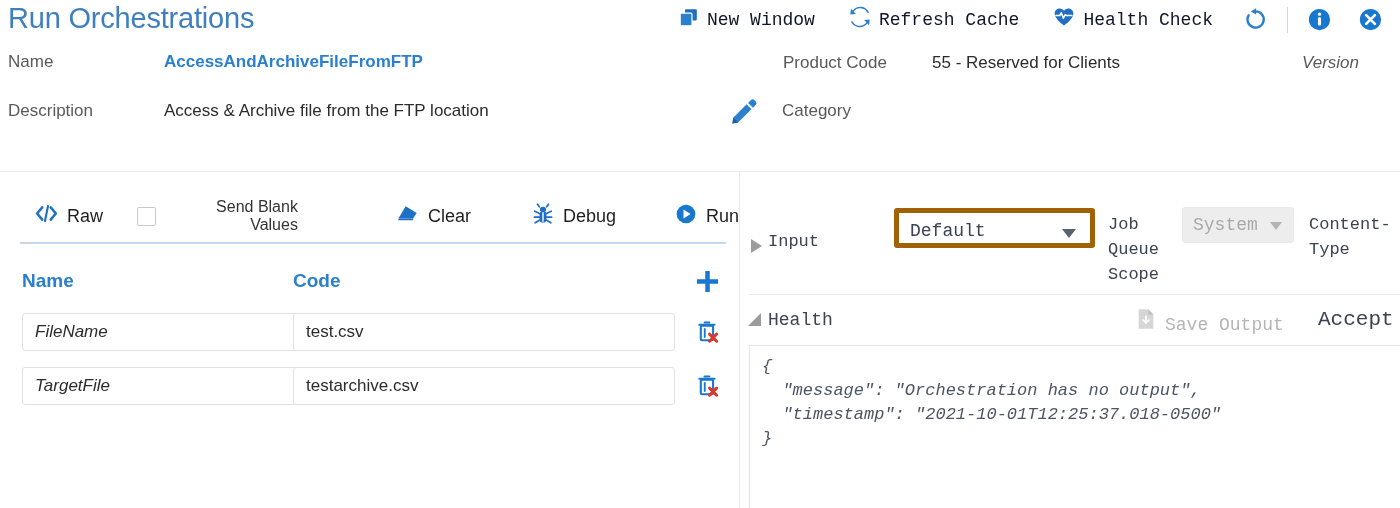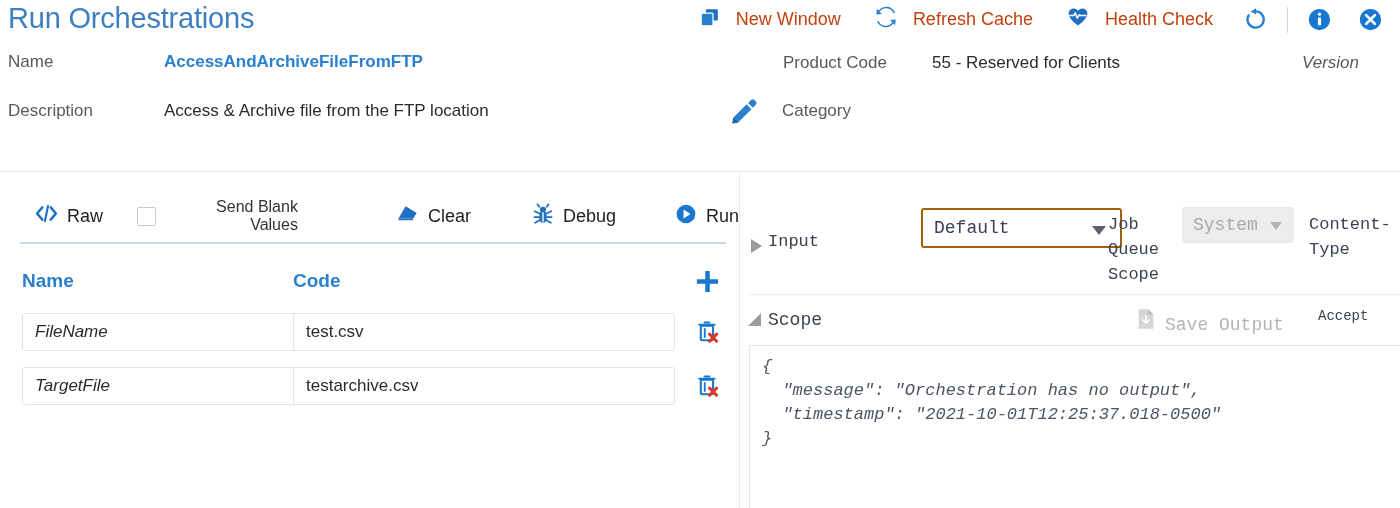--- a/index.html
+++ b/index.html
@@ -62,23 +62,23 @@
     font-size: 17px; color: #595959; white-space: nowrap;
   }
   .edit-pencil { position: absolute; left: 729px; top: 97px; }
 
   
   .top-actions {
     position: absolute; right: 4px; top: 6px;
     display: flex; align-items: center; gap: 0px;
   }
   .tact {
-    display: flex; align-items: center; gap: 16px;
-    font-size: 18px; color: #c2410c; cursor: pointer;
-    padding: 0 17px; white-space: nowrap;
+    display: flex; align-items: center; gap: 8px;
+    font-size: 18px; color: #0f172a; cursor: pointer;
+    padding: 0 17px; white-space: nowrap; font-family: Liberation Mono, monospace;
   }
   .tact-icononly { padding: 0 13px; cursor: pointer; display:flex; align-items:center;}
   .vdiv { width: 1px; height: 26px; background: #d8d8d8; margin: 0 6px; }
 
   .hdr-rule {
     position: absolute; left: 0; top: 171px; width: 1400px;
     height: 1px; background: #e9e9e9;
   }
 
   
@@ -153,22 +153,22 @@
     font-size: 17px; color: #3b4252; font-family: "Liberation Mono", monospace;
   }
   .lbl-jobqueue {
     position: absolute; left: 92px; top: 26px; width: 60px;
     font-size: 17px; color: #3b4252; line-height: 25px;
     text-align: left; font-family: "Liberation Mono", monospace;
   }
   .sel-jobqueue {
     position: absolute; left: 154px; top: 22px;
     width: 201px; height: 40px;
-    border: 2px solid #a16207; border-radius: 3px; background: #fff;
-    box-sizing: border-box; cursor: pointer; margin-left: 27px;
+    border: 5px solid #a16207; border-radius: 3px; background: #fff;
+    box-sizing: border-box; cursor: pointer;
   }
   .sel-jobqueue .sel-text {
     position: absolute; left: 11px; top: 8px;
     font-size: 18px; color: #3b4252; font-family: "Liberation Mono", monospace;
   }
   .caret {
     position: absolute; right: 14px; top: 16px;
     width: 0; height: 0;
     border-left: 7px solid transparent;
     border-right: 7px solid transparent;
@@ -219,21 +219,21 @@
     font-size: 18px; color: #3b4252; font-family: "Liberation Mono", monospace;
   }
   .save-output {
     position: absolute; left: 396px; top: 136px;
     display: flex; align-items: flex-end; gap: 9px;
     font-size: 18px; color: #b5b5b5; cursor: default;
     font-family: "Liberation Mono", monospace; white-space: nowrap;
   }
   .accept-btn {
     position: absolute; left: 578px; top: 136px;
-    font-size: 14px; color: #3b4252; cursor: pointer;
+    font-size: 21px; color: #3b4252; cursor: pointer;
     font-family: "Liberation Mono", monospace; white-space: nowrap;
   }
   .output-box {
     position: absolute; left: 9px; top: 173px;
     width: 660px; height: 163px;
     border: 1px solid #e4e4e4; border-right: none; border-bottom: none;
     background: #fff; box-sizing: border-box;
     padding: 9px 12px;
     font-family: "Liberation Mono", monospace;
     font-size: 17px; font-style: italic; color: #4c5563;
@@ -447,21 +447,21 @@
         <span class="sel-text">System</span>
         <span class="caret-dis"></span>
       </div>
 
       <span class="lbl-ctype">Content-Type</span>
     </div>
 
     <div class="rp-rule"></div>
 
     <span class="tri-down"></span>
-    <span class="lbl-output">Scope</span>
+    <span class="lbl-output">Health</span>
 
     <div class="save-output">
       <span>
         <svg width="20" height="22" viewBox="0 0 24 26" aria-hidden="true">
           <path d="M3.2 1.4 H14.6 L20.8 7.6 V24.6 H3.2 z" fill="#d6d6d6"></path>
           <path d="M14.6 1.4 L20.8 7.6 H14.6 z" fill="#bdbdbd"></path>
           <path d="M12 9.4 V17.4 M8.4 14.2 L12 18.0 L15.6 14.2" stroke="#ffffff" stroke-width="2.0" fill="none" stroke-linecap="round" stroke-linejoin="round"></path>
         </svg>
       </span>
       <span>Save Output</span>

